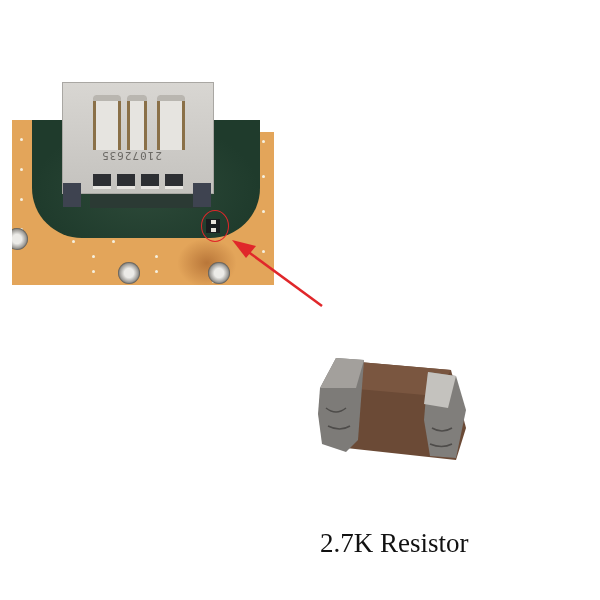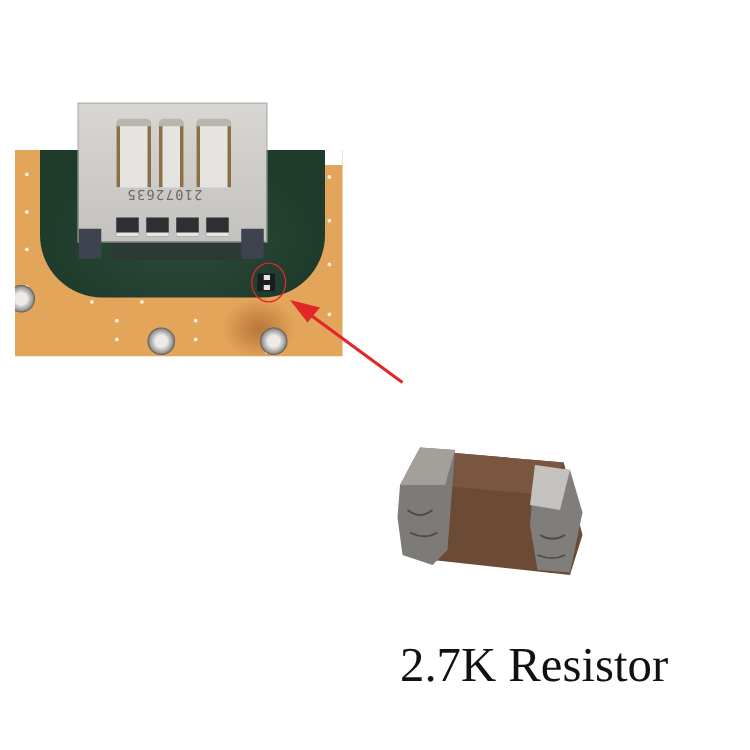--- a/index.html
+++ b/index.html
@@ -32,21 +32,21 @@
   .highlight-circle { position: absolute; left: 201px; top: 210px; width: 26px; height: 30px; border: 1.5px solid #e0272a; border-radius: 50%; }
   .smd-pads { position: absolute; left: 206px; top: 219px; width: 14px; height: 14px; background: #1a1d1f; }
   .smd-pads::before, .smd-pads::after { content:""; position:absolute; width:5px; height:4px; background:#e8e4dc; left:5px; }
   .smd-pads::before { top: 1px; } .smd-pads::after { bottom: 1px; }
 
   .arrow-svg { position: absolute; left: 0; top: 0; }
 
   
   .resistor { position: absolute; left: 306px; top: 348px; width: 170px; height: 120px; }
 
-  .caption { position: absolute; left: 320px; top: 510px; font-size: 39px; color: #111; font-family: "Liberation Serif", serif; }
+  .caption { position: absolute; left: 320px; top: 528px; font-size: 27px; color: #111; font-family: "Liberation Serif", serif; }
 </style>
 </head>
 <body>
 
 <div class="pcb">
   <div class="pcb-edge-notch"></div>
   <div class="green-zone"></div>
   <div class="stain"></div>
 
   <span class="dots" style="left:8px;top:18px"></span>

